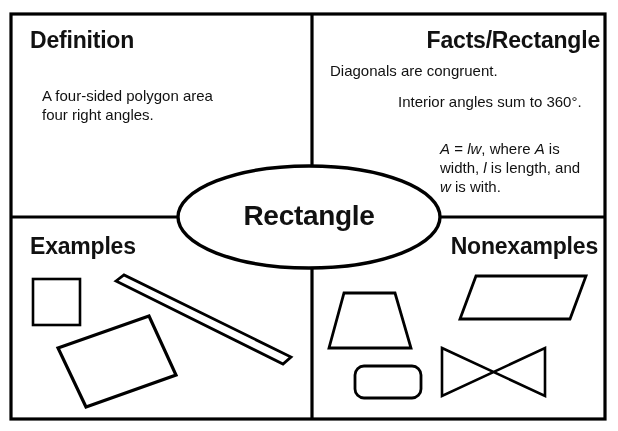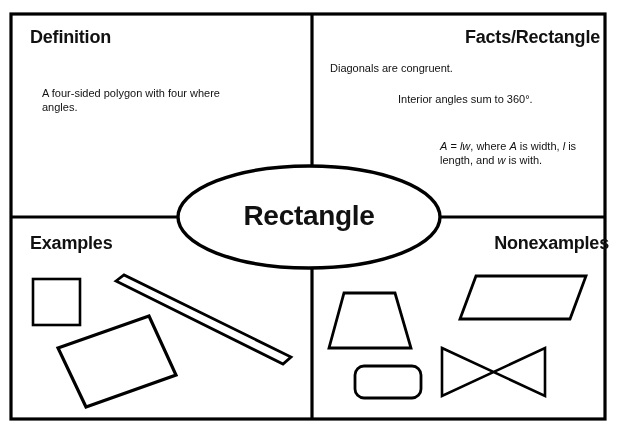--- a/index.html
+++ b/index.html
@@ -28,39 +28,39 @@
     height: 431px;
   }
   .txt {
     position: absolute;
     color: #111111;
     line-height: 1.25;
     white-space: pre-wrap;
   }
   .heading {
     font-weight: bold;
-    font-size: 18px;
+    font-size: 23px;
     letter-spacing: -0.2px;
   }
   .body-text {
-    font-size: 11px;
+    font-size: 15px;
   }
   .center-label {
     font-weight: bold;
     font-size: 28px;
     letter-spacing: -0.3px;
     text-align: center;
   }
   .ital { font-style: italic; }
 
   
   #q-definition-title { left: 30px;  top: 26px; }
   #q-facts-title      { right: 18px; top: 26px; text-align: right; }
   #q-examples-title   { left: 30px;  top: 232px; }
-  #q-nonexamples-title{ right: 9px; top: 232px; text-align: center; }
+  #q-nonexamples-title{ right: 20px; top: 232px; text-align: center; }
 
   
   #definition-text { left: 42px; top: 87px;  width: 200px; }
   #fact-1          { left: 330px; top: 62px; width: 260px; }
   #fact-2          { left: 398px; top: 93px; width: 200px; }
   #fact-3          { left: 440px; top: 140px; width: 150px; }
 
   
   #center-term {
     left: 178px;
@@ -97,21 +97,21 @@
 
     <polygon points="476,276 586,276 570,319 460,319" fill="#ffffff" stroke="#000000" stroke-width="2.8" stroke-linejoin="miter"></polygon>
 
     <rect x="355" y="366" width="66" height="32" rx="9" ry="9" fill="#ffffff" stroke="#000000" stroke-width="2.8"></rect>
 
     <polygon points="442,348 545,396 545,348 442,396" fill="#ffffff" stroke="#000000" stroke-width="2.6" stroke-linejoin="miter"></polygon>
   </svg>
 
   <div class="txt heading" id="q-definition-title">Definition</div>
 
-  <div class="txt body-text" id="definition-text">A four-sided polygon with four where angles.</div>
+  <div class="txt body-text" id="definition-text">A four-sided polygon area four right angles.</div>
 
   <div class="txt heading" id="q-facts-title">Facts/Rectangle</div>
 
   <div class="txt body-text" id="fact-1">Diagonals are congruent.</div>
 
   <div class="txt body-text" id="fact-2">Interior angles sum to 360°.</div>
 
   <div class="txt body-text" id="fact-3"><span class="ital">A</span><span> = </span><span class="ital">l</span><span class="ital">w</span><span>, where </span><span class="ital">A</span><span> is width, </span><span class="ital">l</span><span> is length, and </span><span class="ital">w</span><span> is with.</span></div>
 
   <div class="txt heading" id="q-examples-title">Examples</div>

